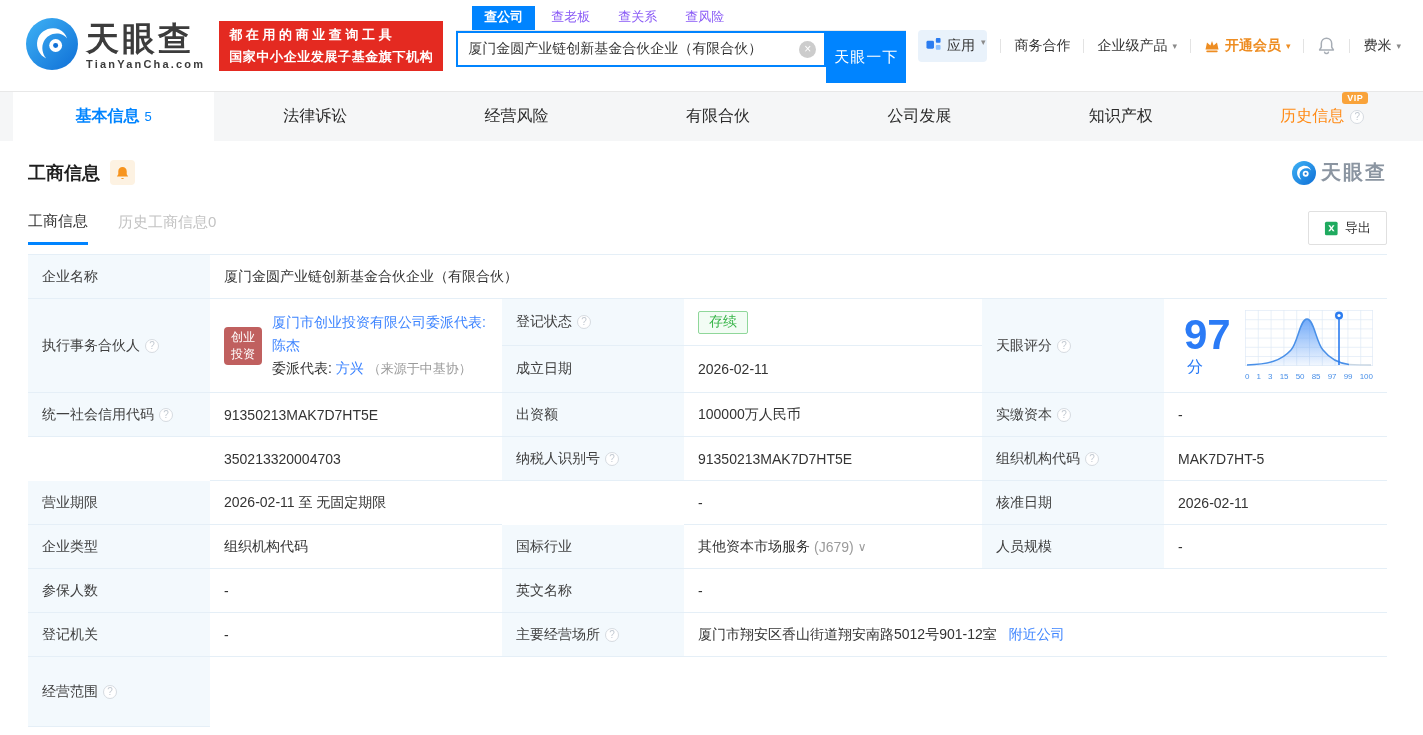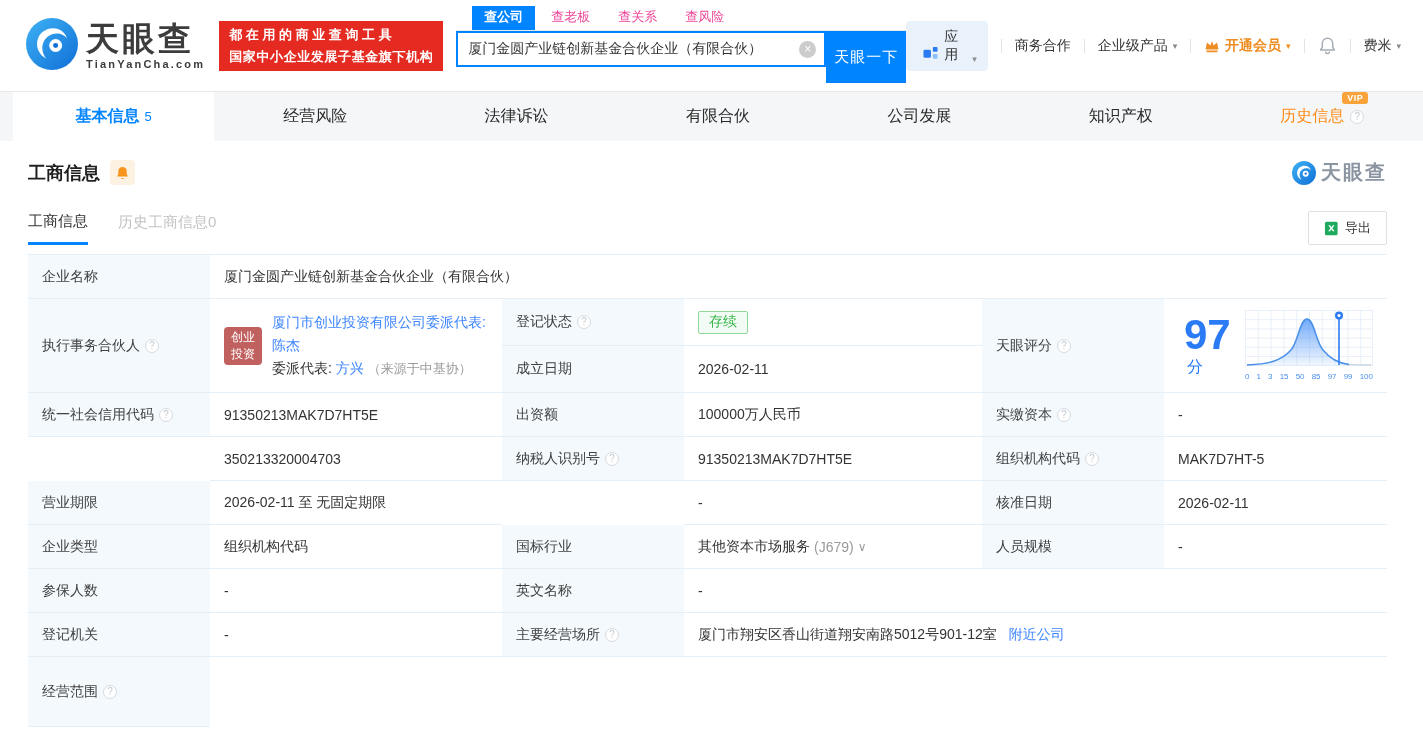--- a/index.html
+++ b/index.html
@@ -12,33 +12,33 @@
   .logo-text { margin-left:8px; }
   .logo-cn { font-size:33px; font-weight:bold; color:#3c3c3c; letter-spacing:3px; line-height:34px; }
   .logo-domain { font-size:11px; font-weight:bold; color:#3c3c3c; letter-spacing:2.2px; margin-top:2px; }
   .banner { margin-left:14px; background:#e42a21; color:#fff; padding:3px 10px; height:50px;
     display:flex; flex-direction:column; justify-content:center; }
   .banner .b1 { font-size:13px; font-weight:bold; letter-spacing:3.6px; line-height:22px; white-space:nowrap; }
   .banner .b2 { font-size:13px; font-weight:bold; letter-spacing:0.6px; line-height:22px; white-space:nowrap; }
 
   .search { margin-left:13px; width:450px; }
   .search-tabs { display:flex; align-items:flex-end; border-bottom:1px solid #e9e9e9; height:23px;padding-left:16px; }
-  .stab { font-size:13px; color:#ec4899; margin-right:28px; padding:2px 0 4px; cursor:pointer; }
+  .stab { font-size:13px; color:#8b5cf6; margin-right:28px; padding:2px 0 4px; cursor:pointer; }
   .stab.active { background:#0084ff; color:#fff; padding:2px 12px 4px; margin-right:16px; font-weight:bold; }
   .search-row { display:flex; margin-top:0; }
   .search-input-wrap { position:relative; width:370px; height:36px; border:2px solid #0084ff; background:#fff; }
   .search-input-wrap input { width:100%; height:100%; border:none; outline:none; padding:0 34px 0 10px;
     font-size:14px; color:#333; font-family:inherit; }
   .clear-ic { position:absolute; right:8px; top:8px; width:17px; height:17px; border-radius:50%;
     background:#ccc; color:#fff; font-size:12px; line-height:17px; text-align:center; cursor:pointer; }
   .search-btn { width:80px; height:52px; background:#0084ff; color:#fff; border:none; font-size:15px;
     cursor:pointer; font-family:inherit; letter-spacing:1px; }
 
   .top-nav { margin-left:auto; margin-right:22px; display:flex; align-items:center; font-size:14px; }
-  .apps-chip { display:flex; align-items:flex-end; background:#e9f2fb; border-radius:4px; padding:7px 11px; cursor:pointer; }
+  .apps-chip { display:flex; align-items:flex-start; background:#e9f2fb; border-radius:4px; padding:7px 2px; cursor:pointer; }
   .apps-chip span { margin-left:6px; }
   .caret { font-size:9px; color:#8a8a8a; margin-left:5px; }
   .divider { width:1px; height:14px; background:#e3e3e3; margin:0 13px; }
   .nav-link { color:#333; cursor:pointer; display:flex; align-items:center; white-space:nowrap; }
   .vip-link { color:#ee8d22; font-weight:bold; }
   .vip-link .caret { color:#ee8d22; }
   .bell-btn { display:flex; align-items:center; cursor:pointer; }
 
   
   .main-tabs { height:50px; background:#f5f6f7; border-top:1px solid #e8e8e8; display:flex; padding-left:13px; }
@@ -198,24 +198,24 @@
     </a>
   </div>
 </div>
 
 <div class="main-tabs">
   <div class="mtab active">
     <span class="mt-label">基本信息</span>
     <span class="mt-count">5</span>
   </div>
   <div class="mtab">
+    <span>法律诉讼</span>
+  </div>
+  <div class="mtab">
     <span>经营风险</span>
-  </div>
-  <div class="mtab">
-    <span>法律诉讼</span>
   </div>
   <div class="mtab">
     <span>有限合伙</span>
   </div>
   <div class="mtab">
     <span>公司发展</span>
   </div>
   <div class="mtab">
     <span>知识产权</span>
   </div>

